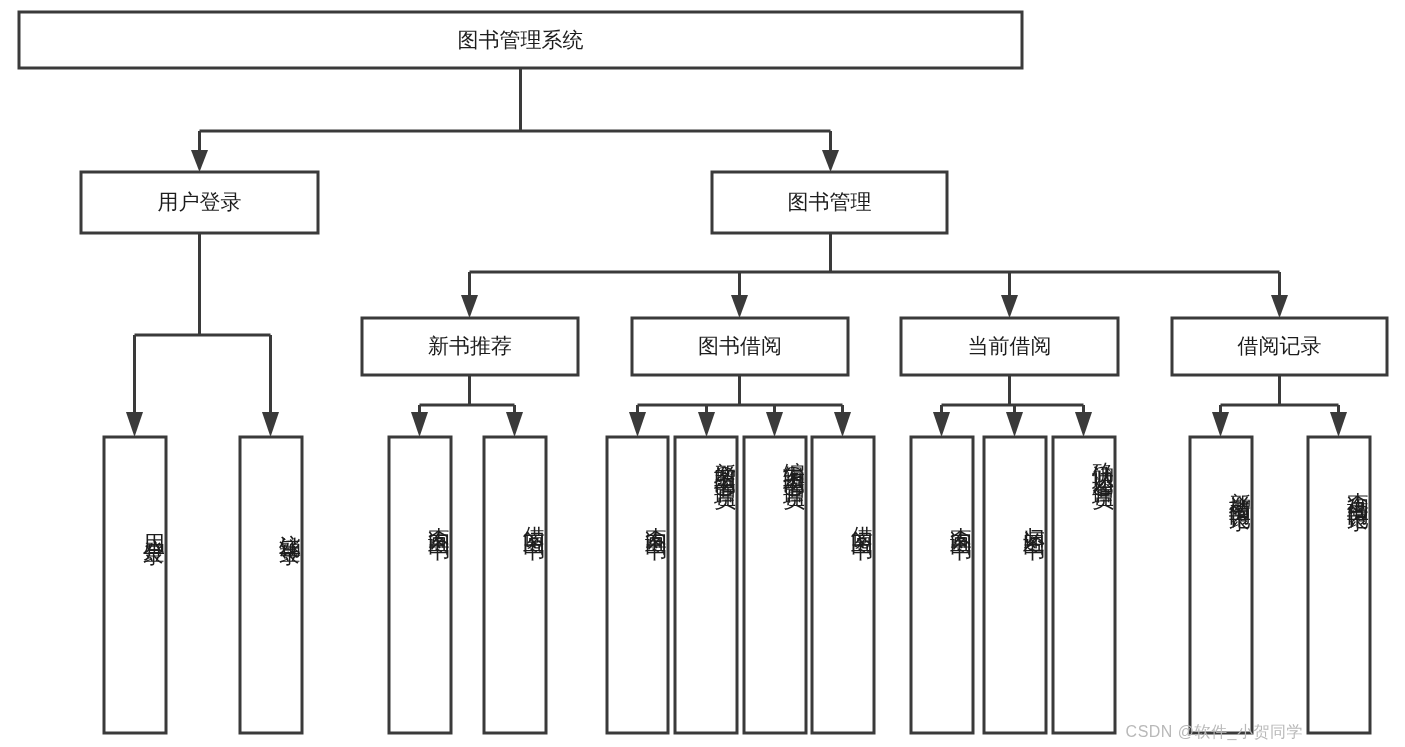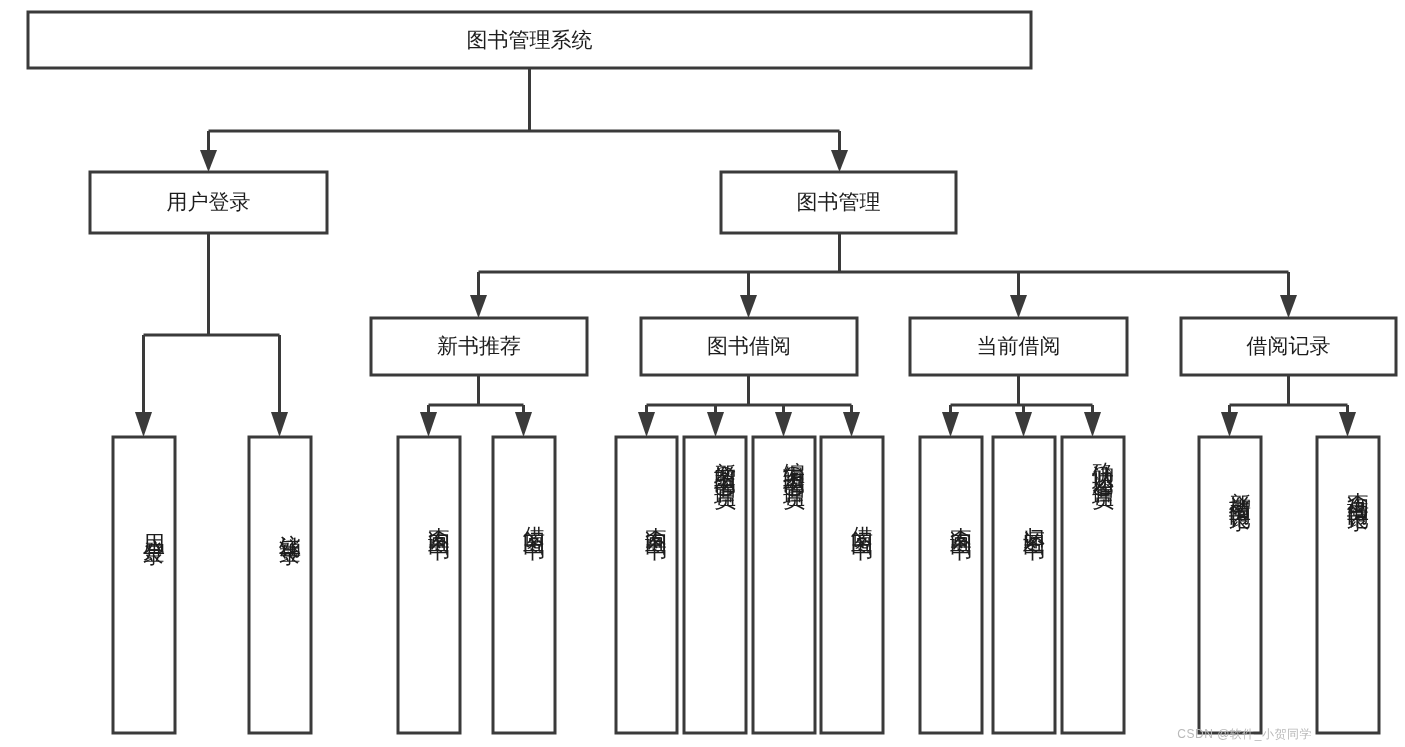--- a/index.html
+++ b/index.html
@@ -3,21 +3,21 @@
 <meta charset="utf-8">
 <style>
   html,body{margin:0;padding:0;}
   body{
     width:1405px;height:747px;
     background:#ffffff;
     font-family:"Liberation Sans","DejaVu Sans",sans-serif;
     overflow:hidden;
     position:relative;
   }
-  #diagram-root{position:absolute;left:0;top:0;width:1317px;height:747px;padding-left:9px;}
+  #diagram-root{position:absolute;left:0;top:0;width:1317px;height:747px;}
   svg{display:block;}
   .node-rect{fill:#ffffff;stroke:#3a3a3a;stroke-width:3;}
   .connector{stroke:#3a3a3a;stroke-width:3;fill:none;stroke-linecap:butt;}
   .arrow-head{fill:#3a3a3a;stroke:none;}
   .node-label{
     font-family:"Liberation Sans","DejaVu Sans",sans-serif;
     fill:#1d1d1d;
     font-size:21px;
     text-anchor:middle;
     dominant-baseline:middle;
@@ -33,21 +33,21 @@
     line-height:1.05;
     color:#1d1d1d;
     letter-spacing:4px;
     white-space:nowrap;
     pointer-events:none;
   }
   .watermark{
     position:absolute;
     right:14px;
     bottom:4px;
-    font-size:12px;
+    font-size:16px;
     color:#b9b9b9;
     font-family:"Liberation Sans","DejaVu Sans",sans-serif;
     letter-spacing:0.5px;
     user-select:none;
   }
 </style>
 </head>
 <body>
 
 <div id="diagram-root">

